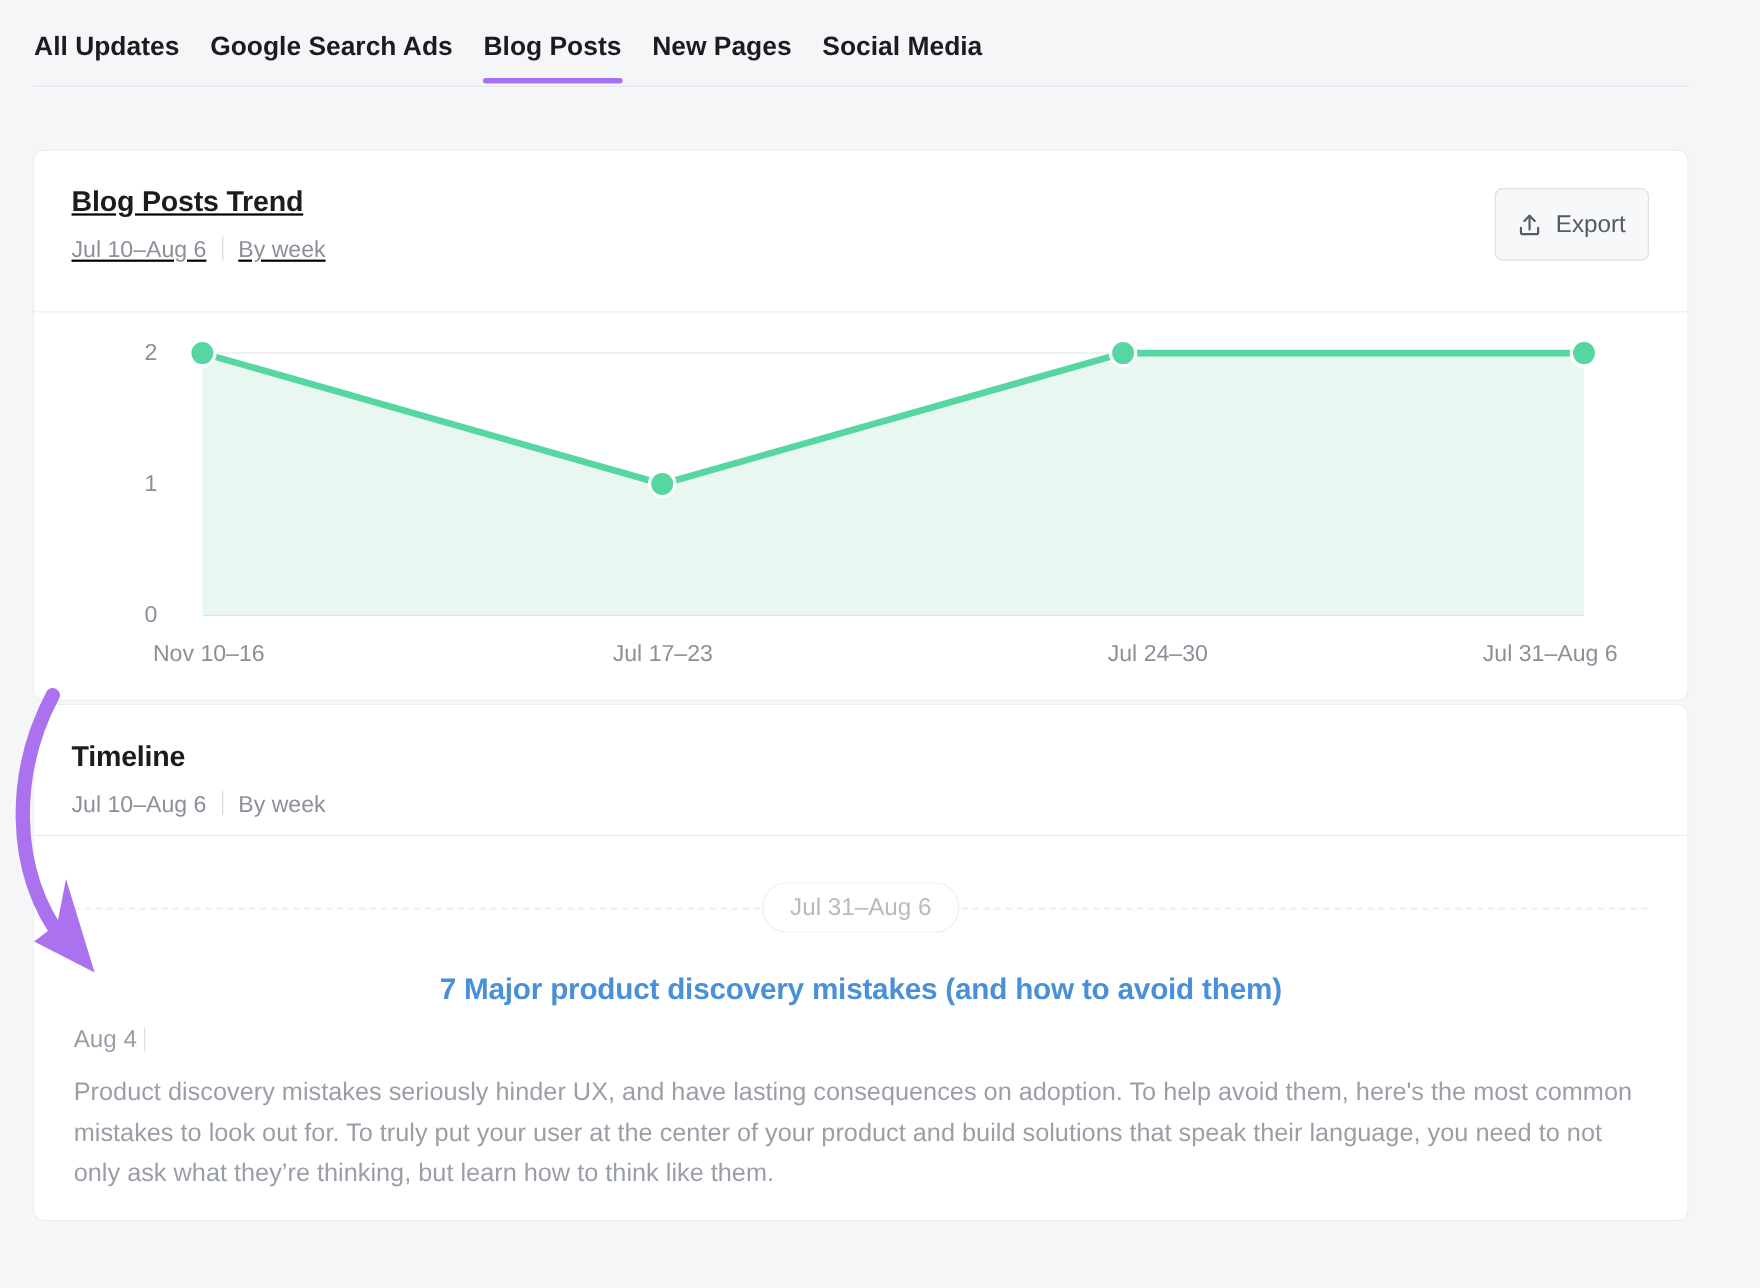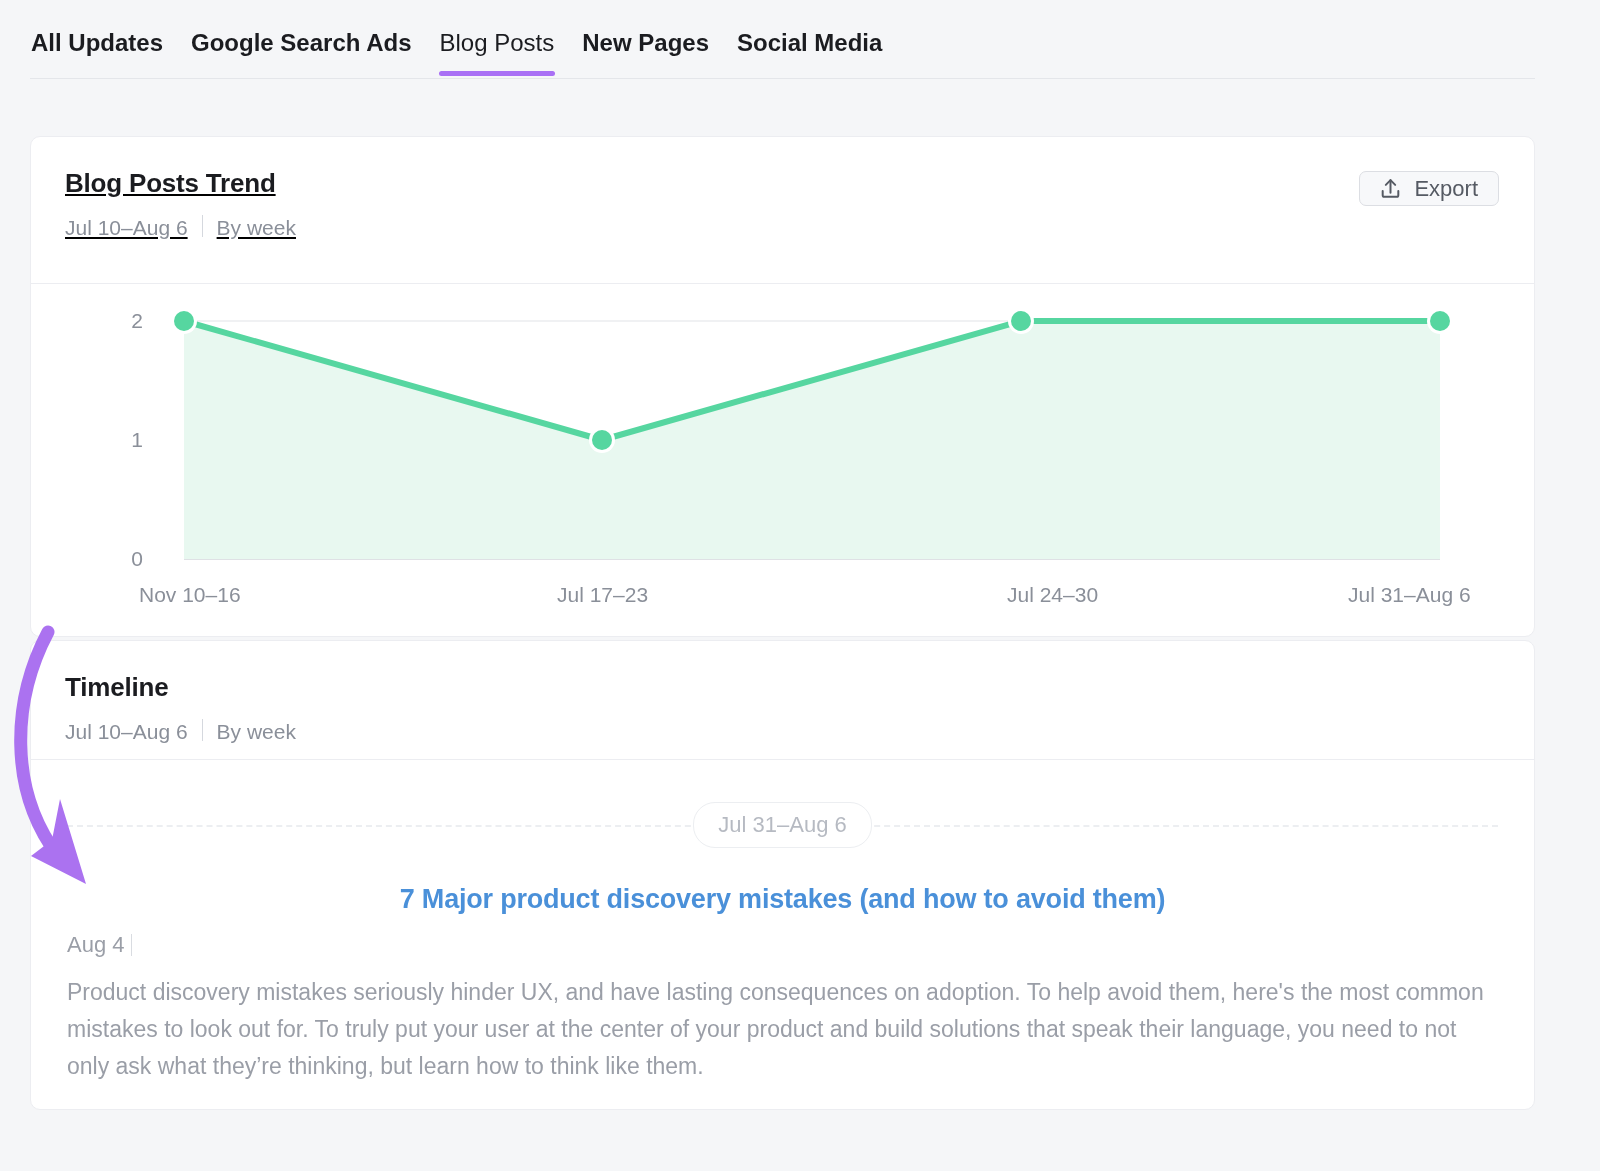--- a/index.html
+++ b/index.html
@@ -29,21 +29,21 @@
     border-bottom: 1px solid #e4e6ea;
     display: flex;
     align-items: center;
     gap: 26px;
   }
   .tab {
     position: relative;
     font-size: 24px;
     line-height: 30px;
     color: #222429;
-    font-weight: 400;
+    font-weight: 700;
     padding: 4px 1px 18px 1px;
     cursor: pointer;
     white-space: nowrap;
   }
   .tab.inactive { font-weight: 700; color: #1b1c20; }
   .tab.active { color: #1b1c20; }
   .tab.active::after {
     content: "";
     position: absolute;
     left: 0; right: 0;
@@ -86,21 +86,21 @@
     width: 1px;
     height: 22px;
     background: #d5d8de;
   }
 
   
   .export-btn {
     position: absolute;
     right: 35px;
     top: 34px;
-    height: 35px;
+    height: 66px;
     padding: 0 20px 0 18px;
     display: flex;
     align-items: center;
     gap: 11px;
     border: 1px solid #dcdee3;
     border-radius: 7px;
     background: #f7f8fa;
     color: #555a63;
     font-size: 22px;
     cursor: pointer;

